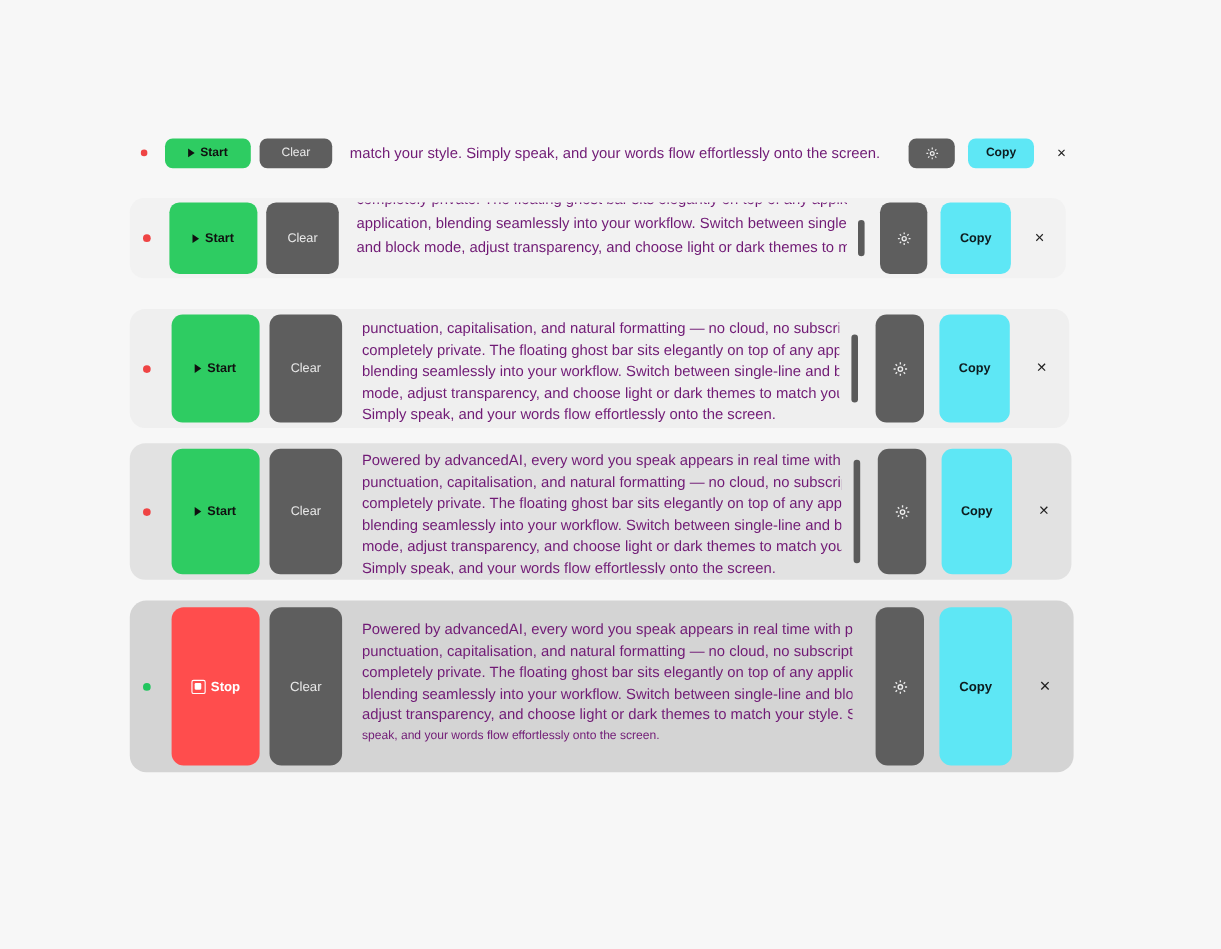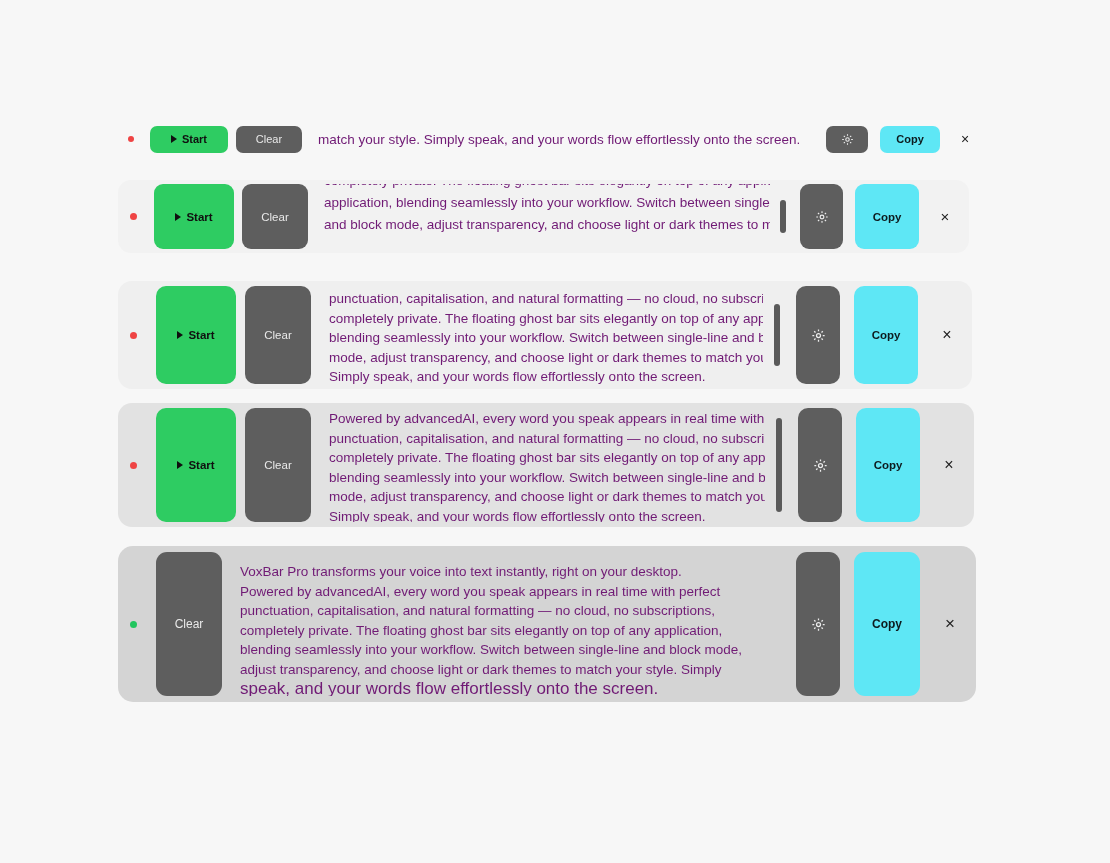--- a/index.html
+++ b/index.html
@@ -248,34 +248,37 @@
     </button>
 
     <button class="closebtn" style="width:26px;height:114px;font-size:16px;margin-left:7px;">
       <span>×</span>
     </button>
   </div>
 
   <div class="bar" style="left:118px;top:546px;width:858px;height:156px;background:#d4d4d4;padding:0 12px;gap:9px;border-radius:15px;">
     <span class="dot" style="width:7px;height:7px;background:#22c55e;margin-right:10px;"></span>
 
+    <button class="btn btn-stop" style="width:80px;height:144px;border-radius:11px;font-size:12px;">
+      <span class="stopsq" style="width:13px;height:13px;"></span>
+      <span>Stop</span>
+    </button>
 
     <button class="btn btn-clear" style="width:66px;height:144px;border-radius:11px;font-size:12px;">
       <span>Clear</span>
     </button>
 
     <div class="textpane" style="height:144px;margin-left:9px;">
       <div style="position:absolute;left:0;top:10px;width:100%;">
-        <p style="font-size:13.5px;line-height:19.5px;white-space:nowrap;">VoxBar Pro transforms your voice into text instantly, right on your desktop.</p>
         <p style="font-size:13.5px;line-height:19.5px;white-space:nowrap;">Powered by advancedAI, every word you speak appears in real time with perfect</p>
         <p style="font-size:13.5px;line-height:19.5px;white-space:nowrap;">punctuation, capitalisation, and natural formatting — no cloud, no subscriptions,</p>
         <p style="font-size:13.5px;line-height:19.5px;white-space:nowrap;">completely private. The floating ghost bar sits elegantly on top of any application,</p>
         <p style="font-size:13.5px;line-height:19.5px;white-space:nowrap;">blending seamlessly into your workflow. Switch between single-line and block mode,</p>
         <p style="font-size:13.5px;line-height:19.5px;white-space:nowrap;">adjust transparency, and choose light or dark themes to match your style. Simply</p>
-        <p style="font-size:17px;line-height:19.5px;white-space:nowrap;">speak, and your words flow effortlessly onto the screen.</p>
+        <p style="font-size:11px;line-height:19.5px;white-space:nowrap;">speak, and your words flow effortlessly onto the screen.</p>
       </div>
     </div>
 
     <button class="btn btn-gear" style="width:44px;height:144px;border-radius:11px;margin-left:12px;">
       <svg class="gearicon" width="15" height="15" viewBox="0 0 24 24" fill="none" stroke="#ededed" stroke-width="2">
         <circle cx="12" cy="12" r="3.2"></circle>
         <path d="M12 2.2v3M12 18.8v3M2.2 12h3M18.8 12h3M5.1 5.1l2.1 2.1M16.8 16.8l2.1 2.1M18.9 5.1l-2.1 2.1M7.2 16.8l-2.1 2.1"></path>
       </svg>
     </button>
 

